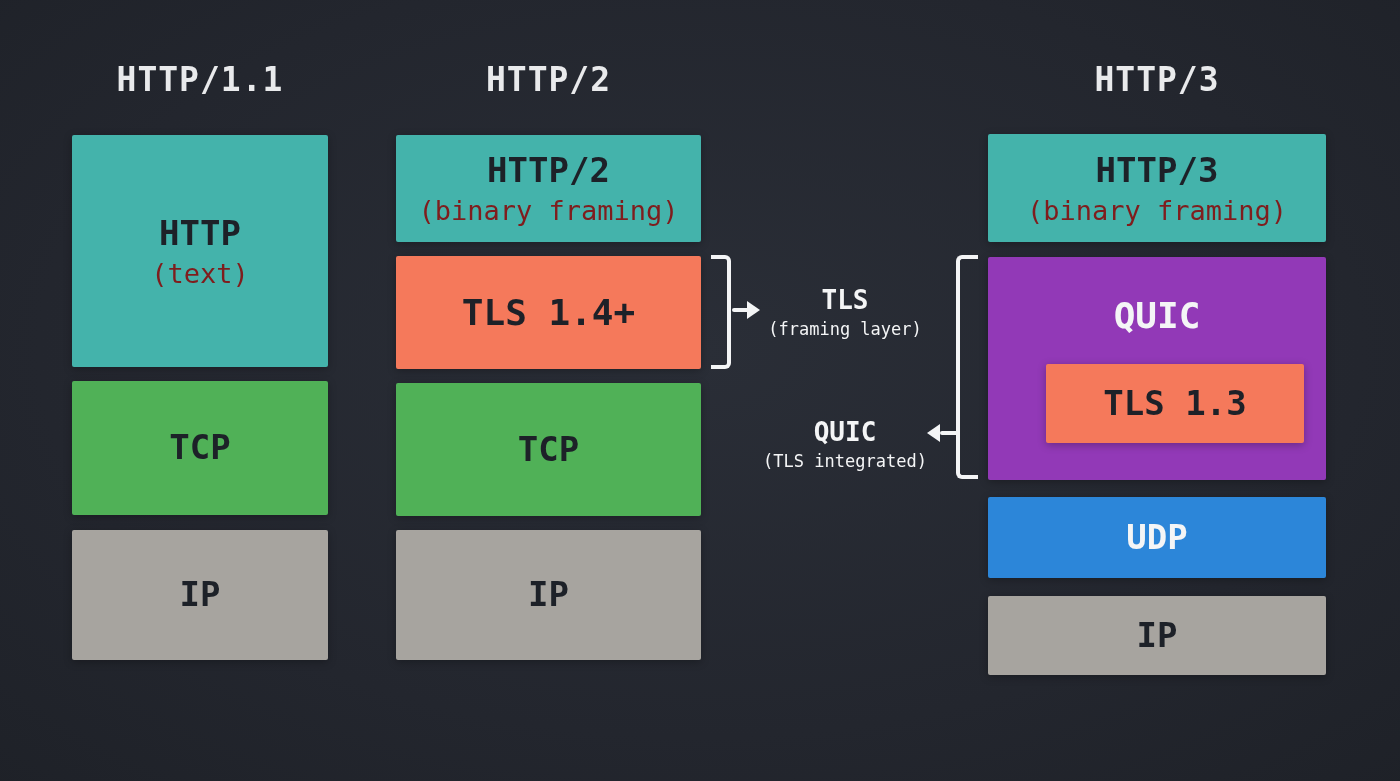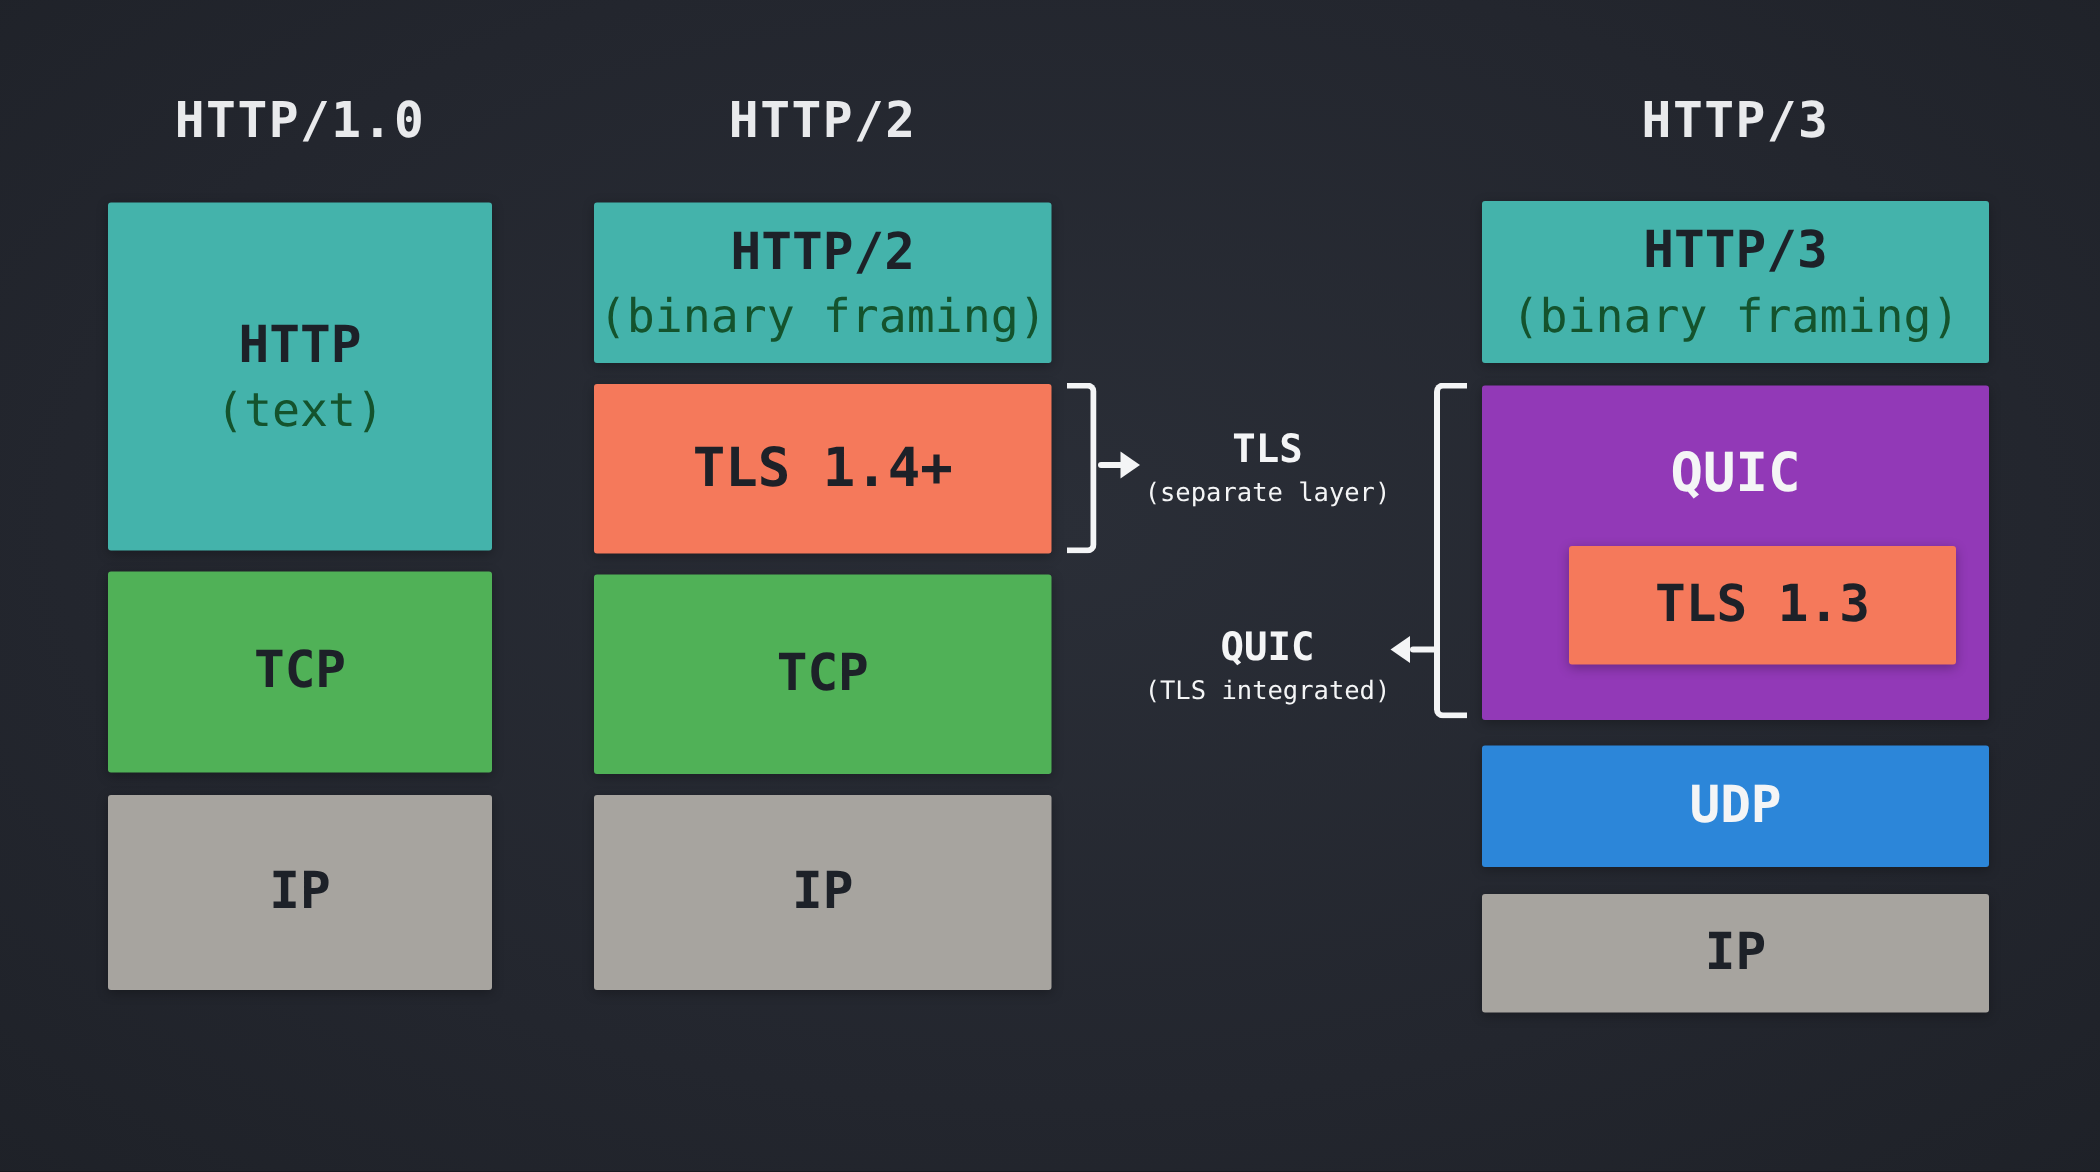--- a/index.html
+++ b/index.html
@@ -32,21 +32,21 @@
   .teal{background:#44b3ab;}
   .green{background:#50b157;}
   .gray{background:#a7a49f;}
   .orange{background:#f5795b;}
   .purple{background:#9239b7;}
   .blue{background:#2c86d9;}
 
   .label{font-size:34px;font-weight:bold;color:#1d2128;line-height:1.15;}
   .label.light{color:#f4f5f6;}
   .label.xl{font-size:36px;}
-  .sublabel{font-size:31px;color:#14532d;margin-top:6px;line-height:1.1;}
+  .sublabel{font-size:27px;color:#7f1d1d;margin-top:6px;line-height:1.1;}
 
   
   #c1-http{top:75px;height:232px;}
   #c1-tcp{top:321px;height:134px;}
   #c1-ip{top:470px;height:130px;}
   
   #c2-http{top:75px;height:107px;}
   #c2-tls{top:196px;height:113px;}
   #c2-tcp{top:323px;height:133px;}
   #c2-ip{top:470px;height:130px;}
@@ -84,21 +84,21 @@
   #ann-quic{left:733px;top:418px;}
   .ann-label{font-size:26px;font-weight:bold;line-height:1.1;}
   .ann-sublabel{font-size:17px;margin-top:5px;line-height:1.15;}
 </style>
 </head>
 <body>
 
 <div class="canvas">
 
   <div class="col" id="col1">
-    <div class="col-title">HTTP/1.0</div>
+    <div class="col-title">HTTP/1.1</div>
     <div class="box teal" id="c1-http">
       <div class="label">HTTP</div>
       <div class="sublabel">(text)</div>
     </div>
     <div class="box green" id="c1-tcp">
       <div class="label">TCP</div>
     </div>
     <div class="box gray" id="c1-ip">
       <div class="label">IP</div>
     </div>
@@ -139,21 +139,21 @@
     <div class="box gray" id="c3-ip">
       <div class="label">IP</div>
     </div>
   </div>
 
   <div class="bracket" id="bracket-tls"></div>
   <div class="arrow-line" id="arrow-line-tls"></div>
   <div class="arrow-head" id="arrow-head-tls"></div>
   <div class="annotation" id="ann-tls">
     <div class="ann-label">TLS</div>
-    <div class="ann-sublabel">(separate layer)</div>
+    <div class="ann-sublabel">(framing layer)</div>
   </div>
 
   <div class="bracket" id="bracket-quic"></div>
   <div class="arrow-line" id="arrow-line-quic"></div>
   <div class="arrow-head" id="arrow-head-quic"></div>
   <div class="annotation" id="ann-quic">
     <div class="ann-label">QUIC</div>
     <div class="ann-sublabel">(TLS integrated)</div>
   </div>
 

